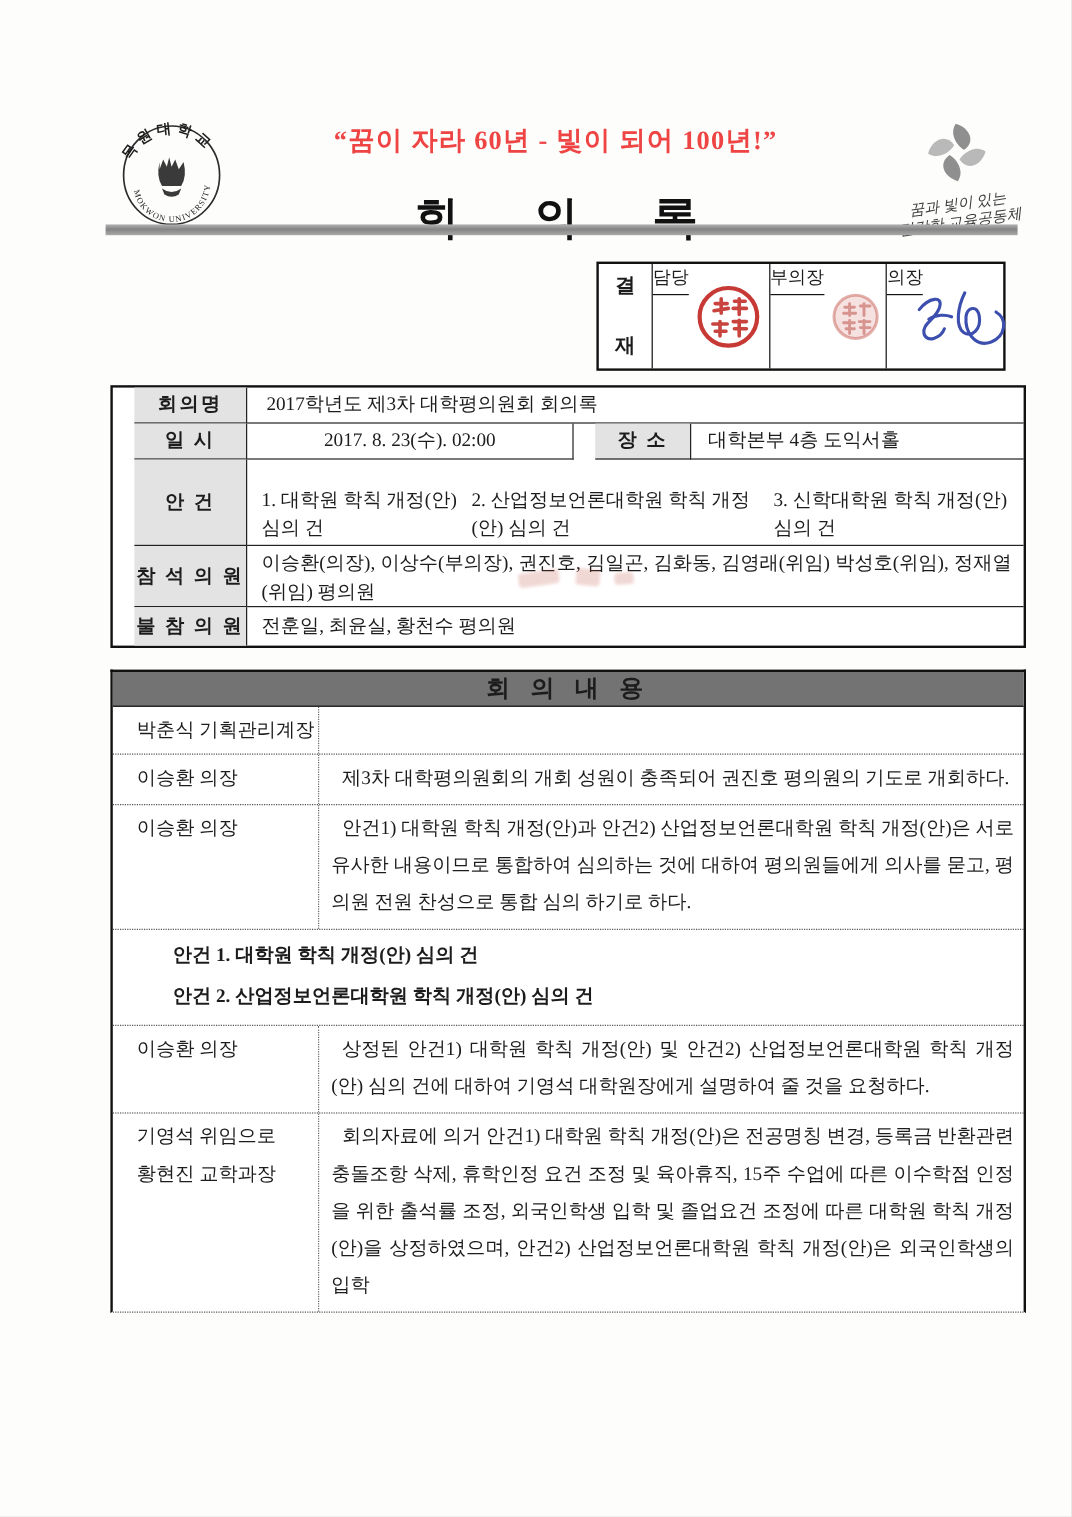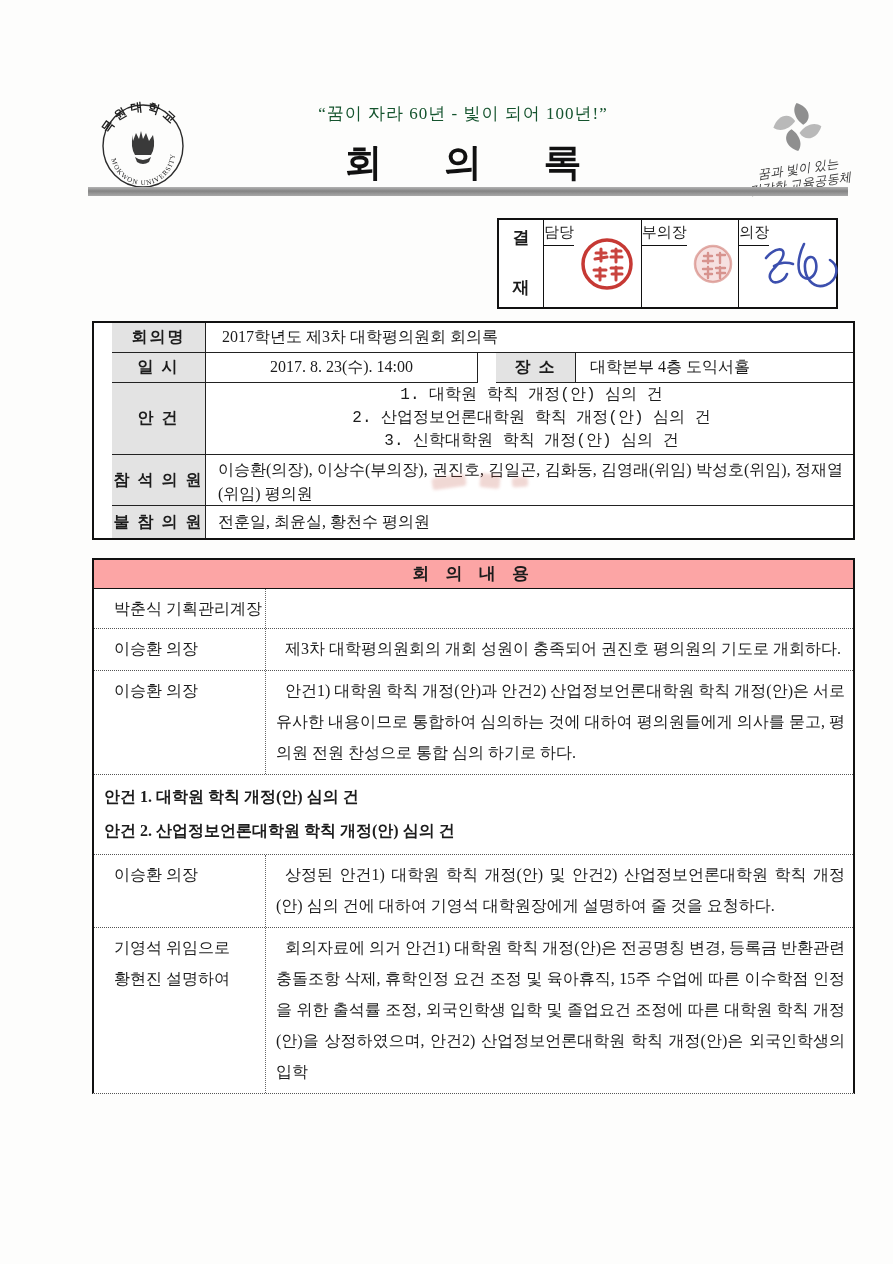--- a/index.html
+++ b/index.html
@@ -5,22 +5,22 @@
   * { margin:0; padding:0; box-sizing:border-box; }
   html,body { background:#d8d8d8; }
   .page {
     position:relative; width:893px; height:1264px; margin:0 auto;
     background:#fdfdfc; overflow:hidden; color:#1c1c1c;
     font-family:"Liberation Serif","DejaVu Serif",serif;
   }
 
   
   .hdr-center { position:absolute; left:93px; top:102px; width:740px; text-align:center; }
-  .slogan { font-size:17px; font-weight:normal; letter-spacing:1px; color:#14532d; }
-  .doc-title { margin-top:12px; font-size:38px; font-weight:bold; letter-spacing:26px; text-indent:26px; color:#111; }
+  .slogan { font-size:22px; font-weight:bold; letter-spacing:1px; color:#ef4444; }
+  .doc-title { margin-top:24px; font-size:38px; font-weight:bold; letter-spacing:26px; text-indent:26px; color:#111; }
   .logo-left { position:absolute; left:95px; top:101px; }
   .emblem-right { position:absolute; left:733px; top:98px; width:130px; text-align:center; transform:rotate(-2deg); }
   .emblem-text { margin-top:2px; font-size:12.5px; line-height:15px; font-style:italic; color:#3a3a3a; transform:rotate(-6deg); }
   .gray-bar { position:absolute; left:88px; top:187px; width:760px; height:9px;
     background:linear-gradient(#b3b3b3,#848484 45%,#a9a9a9); }
 
   
   .approval { position:absolute; left:497px; top:218px; width:341px; height:91px;
     border:2px solid #111; display:flex; background:#fff; }
   .appr-side { width:45px; border-right:1px solid #111; display:flex; flex-direction:column;
@@ -37,32 +37,32 @@
     border:2px solid #111; display:grid;
     grid-template-columns:112px 272px 98px 1fr;
     grid-template-rows:30px 30px 72px 51px 32px; background:#fff; font-size:16px; }
   .cell { border-right:1px solid #222; border-bottom:1px solid #222; display:flex; align-items:center; }
   .cell.lastcol { border-right:none; }
   .cell.lastrow { border-bottom:none; }
   .lbl { background:#e3e3e3; justify-content:center; font-weight:bold; letter-spacing:2px;margin-left:18px; }
   .val { padding:0 10px 0 16px; }
   .val.center { justify-content:center; padding:0; }
   .span3 { grid-column:2 / 5; }
-  .agenda { flex-direction:column; align-items:center; justify-content:center; padding:2px 8px 2px 12px;font-family:Liberation Mono, monospace; }
+  .agenda { flex-direction:row; align-items:flex-end; justify-content:center; padding:2px 8px 2px 12px; }
   .agenda div { line-height:23px; }
   .wrapval { display:block; padding:3px 10px 0 12px; line-height:24px; text-align:justify; word-break:break-all; }
 
   .faded-artifact { position:absolute; left:428px; top:470px; width:110px; height:26px; pointer-events:none; }
   .faded-artifact i { position:absolute; display:block; background:#c05040; opacity:.22; filter:blur(1.5px); border-radius:3px; }
 
   
   .minutes { position:absolute; left:92px; top:558px; width:763px;
     border:2px solid #111; border-bottom:1px dotted #555; background:#fff; font-size:16px; }
-  .m-head { height:29px; line-height:28px; background:#fca5a5; border-bottom:1px solid #111;
-    text-align:center; font-weight:bold; letter-spacing:6px; font-size:17px; }
+  .m-head { height:29px; line-height:28px; background:#737373; border-bottom:1px solid #111;
+    text-align:center; font-weight:bold; letter-spacing:6px; font-size:20px; }
   .m-row { display:flex; border-bottom:1px dotted #555; }
   .m-row:last-child { border-bottom:none; }
   .m-speaker { width:172px; border-right:1px dotted #666; padding:4px 2px 4px 20px; line-height:31px; }
   .m-content { flex:1; padding:4px 8px 6px 10px; line-height:31px; text-align:justify; word-break:break-all; }
   .m-content.ind { text-indent:9px; }
   .m-section { padding:5px 8px 6px 10px; font-weight:bold; line-height:34px; }
 </style>
 </head>
 <body>
 
@@ -159,21 +159,21 @@
         </div>
       </div>
     </div>
   </div>
 
   <div class="info-table">
     <div class="cell lbl">회의명</div>
     <div class="cell val lastcol" style="grid-column:2/5">2017학년도 제3차 대학평의원회 회의록</div>
 
     <div class="cell lbl">일 시</div>
-    <div class="cell val center">2017.  8. 23(수). 14:00</div>
+    <div class="cell val center">2017.  8. 23(수). 02:00</div>
     <div class="cell lbl">장 소</div>
     <div class="cell val lastcol" style="padding-left:14px">대학본부 4층 도익서홀</div>
 
     <div class="cell lbl">안 건</div>
     <div class="cell lastcol agenda span3">
       <div>1. 대학원 학칙 개정(안) 심의 건</div>
       <div>2. 산업정보언론대학원 학칙 개정(안) 심의 건</div>
       <div>3. 신학대학원 학칙 개정(안) 심의 건</div>
     </div>
 
@@ -206,34 +206,34 @@
           </div>
           <div class="m-content ind">제3차 대학평의원회의 개회 성원이 충족되어 권진호 평의원의 기도로 개회하다.</div>
         </div>
         <div class="m-row">
           <div class="m-speaker">
             <div>이승환 의장</div>
           </div>
           <div class="m-content ind">안건1) 대학원 학칙 개정(안)과 안건2) 산업정보언론대학원 학칙 개정(안)은 서로 유사한 내용이므로 통합하여 심의하는 것에 대하여 평의원들에게 의사를 묻고, 평의원 전원 찬성으로 통합 심의 하기로 하다.</div>
         </div>
         <div class="m-row">
-          <div class="m-section" style="flex: 1 1 0%;">
+          <div class="m-section" style="flex: 1 1 0%; margin-left: 40px;">
             <div>안건 1. 대학원 학칙 개정(안) 심의 건</div>
             <div>안건 2. 산업정보언론대학원 학칙 개정(안) 심의 건</div>
           </div>
         </div>
         <div class="m-row">
           <div class="m-speaker">
             <div>이승환 의장</div>
           </div>
           <div class="m-content ind">상정된 안건1) 대학원 학칙 개정(안) 및 안건2) 산업정보언론대학원 학칙 개정(안) 심의 건에 대하여 기영석 대학원장에게 설명하여 줄 것을 요청하다.</div>
         </div>
         <div class="m-row">
           <div class="m-speaker">
             <div>기영석 위임으로</div>
-            <div>황현진 설명하여</div>
+            <div>황현진 교학과장</div>
           </div>
           <div class="m-content ind">회의자료에 의거 안건1) 대학원 학칙 개정(안)은 전공명칭 변경, 등록금 반환관련 충돌조항 삭제, 휴학인정 요건 조정 및 육아휴직, 15주 수업에 따른 이수학점 인정을 위한 출석률 조정, 외국인학생 입학 및 졸업요건 조정에 따른 대학원 학칙 개정(안)을 상정하였으며, 안건2) 산업정보언론대학원 학칙 개정(안)은 외국인학생의 입학</div>
         </div>
       </div>
   </div>
 
 </div>
 
 </body></html>

